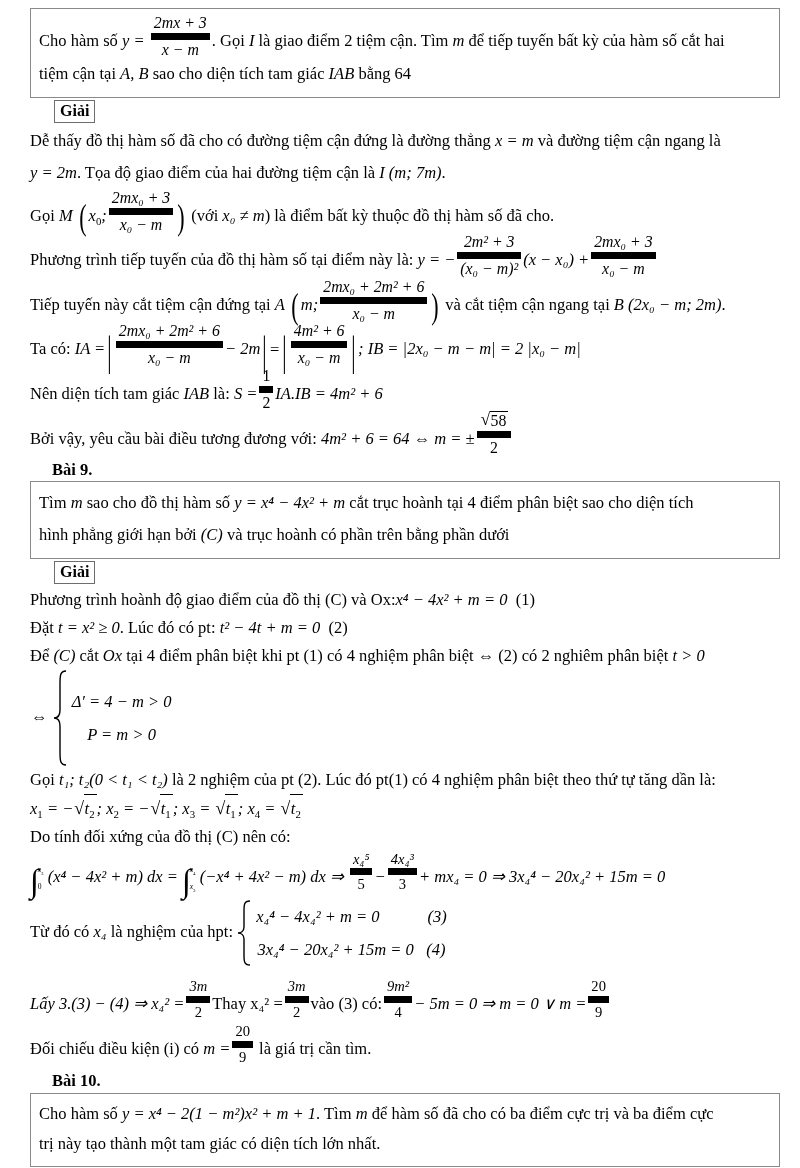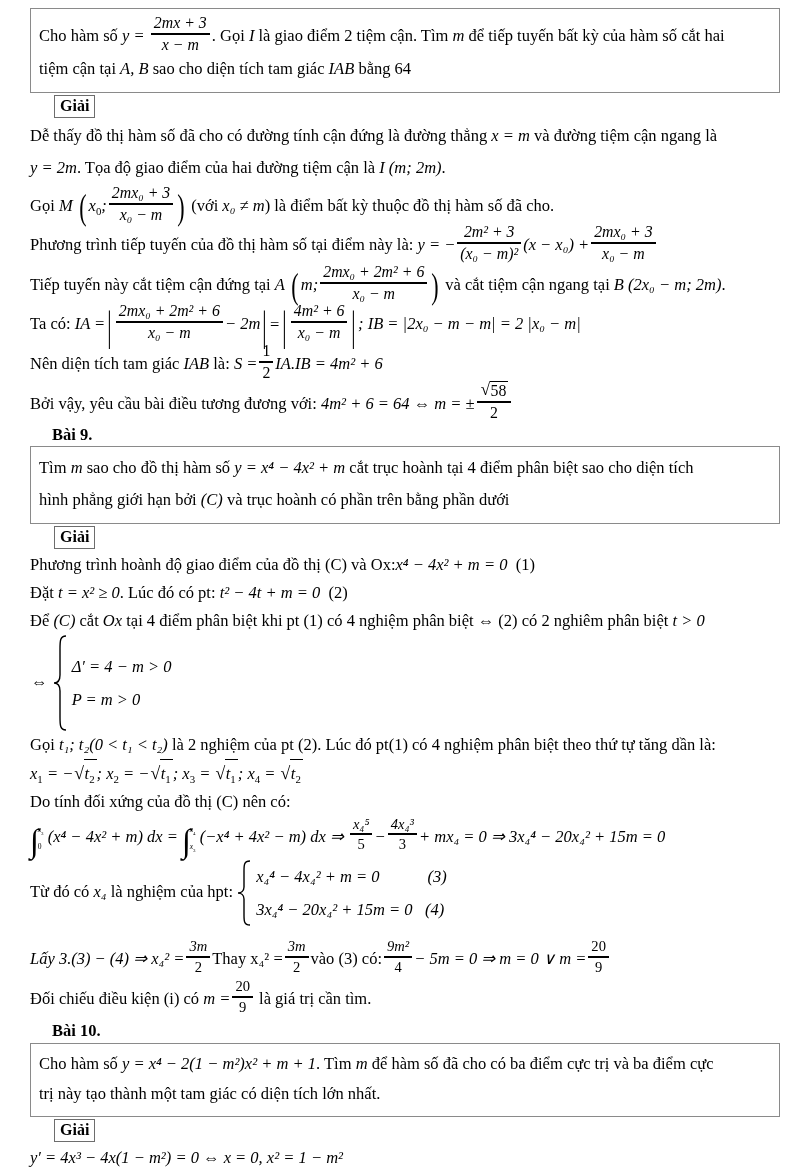--- a/index.html
+++ b/index.html
@@ -72,21 +72,21 @@
   .frac {
     display: inline-block;
     vertical-align: -0.52em;
     text-align: center;
     margin: 0 2px;
     line-height: 1.12;
   }
   .frac > .num {
     display: block;
     padding: 0 3px 1px 3px;
-    border-bottom: 2px solid #000000;
+    border-bottom: 7px solid #000000;
     font-size: 0.96em;
   }
   .frac > .den {
     display: block;
     padding: 1px 3px 0 3px;
     font-size: 0.96em;
   }
   .frac.sm { font-size: 0.92em; vertical-align: -0.48em; }
 
   .sqrt {
@@ -122,20 +122,21 @@
     vertical-align: middle;
     transform: scaleX(0.5);
     font-style: normal;
   }
 
   
   .system {
     display: inline-flex;
     align-items: center;
     vertical-align: middle;
+    text-align: center;
   }
   .system .brace {
     font-size: 1em;
     line-height: 1;
     margin-right: 3px;
     align-self: stretch;
     display: flex;
     align-items: center;
   }
   .system .brace svg { display: block; }
@@ -186,24 +187,24 @@
     <div>
       <span>tiệm cận tại </span><span class="m">A, B</span><span> sao cho diện tích tam giác </span><span class="m">IAB</span><span> bằng 64</span>
     </div>
   </div>
 
   <div class="giai-wrap">
     <span class="giai">Giải</span>
   </div>
 
   <div class="line">
-    <span>Dễ thấy đồ thị hàm số đã cho có đường tính cận đứng là đường thẳng </span><span class="m">x = m</span><span> và đường tiệm cận ngang là</span>
-  </div>
-  <div class="line">
-    <span class="m">y = 2m</span><span>. Tọa độ giao điểm của hai đường tiệm cận là </span><span class="m">I (m; 2m)</span><span>.</span>
+    <span>Dễ thấy đồ thị hàm số đã cho có đường tiệm cận đứng là đường thẳng </span><span class="m">x = m</span><span> và đường tiệm cận ngang là</span>
+  </div>
+  <div class="line">
+    <span class="m">y = 2m</span><span>. Tọa độ giao điểm của hai đường tiệm cận là </span><span class="m">I (m; 7m)</span><span>.</span>
   </div>
   <div class="line">
     <span>Gọi </span><span class="m">M</span>
     <span class="paren-big">(</span><span class="m">x<sub class="n">0</sub>;</span><span class="frac"><span class="num m">2mx₀ + 3</span><span class="den m">x₀ − m</span></span><span class="paren-big">)</span><span> (với </span><span class="m">x₀ ≠ m</span><span>) là điểm bất kỳ thuộc đồ thị hàm số đã cho.</span>
   </div>
   <div class="line">
     <span>Phương trình tiếp tuyến của đồ thị hàm số tại điểm này là: </span><span class="m">y = −</span><span class="frac"><span class="num m">2m² + 3</span><span class="den m">(x₀ − m)²</span></span><span class="m">(x − x₀) +</span><span class="frac"><span class="num m">2mx₀ + 3</span><span class="den m">x₀ − m</span></span>
   </div>
   <div class="line">
     <span>Tiếp tuyến này cắt tiệm cận đứng tại </span><span class="m">A</span>

